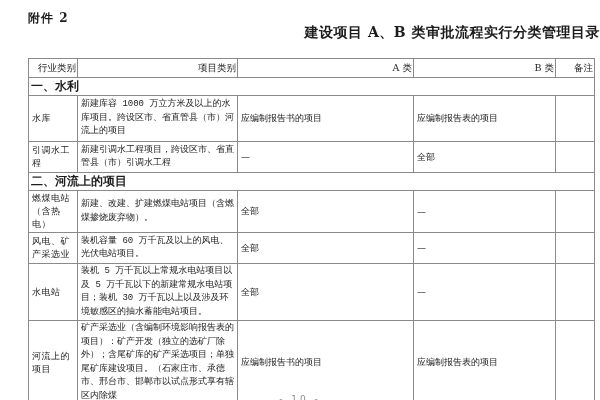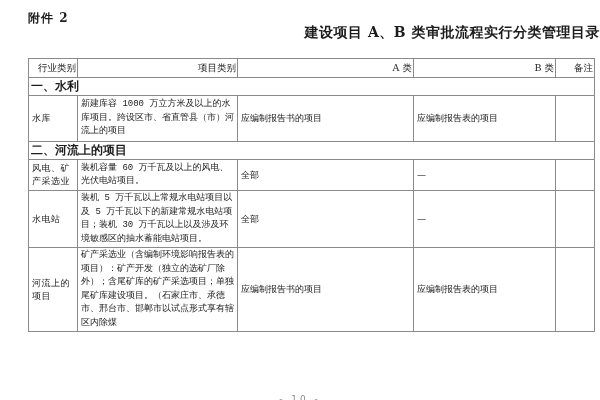--- a/index.html
+++ b/index.html
@@ -92,25 +92,39 @@
     </tr>
 
     <tr class="h-r1">
       <td class="c-ind">水库</td>
       <td class="c-proj">新建库容 1000 万立方米及以上的水库项目。跨设区市、省直管县（市）河流上的项目</td>
       <td class="c-ab">应编制报告书的项目</td>
       <td class="c-ab">应编制报告表的项目</td>
       <td class="c-rem"></td>
     </tr>
 
+    <tr class="h-r2">
+      <td class="c-ind">引调水工程</td>
+      <td class="c-proj">新建引调水工程项目，跨设区市、省直管县（市）引调水工程</td>
+      <td class="c-ab">—</td>
+      <td class="c-ab">全部</td>
+      <td class="c-rem"></td>
+    </tr>
 
     <tr class="h-section">
       <td class="sec" colspan="5">二、河流上的项目</td>
     </tr>
 
+    <tr class="h-r3">
+      <td class="c-ind">燃煤电站（含热电）</td>
+      <td class="c-proj">新建、改建、扩建燃煤电站项目（含燃煤掺烧废弃物）。</td>
+      <td class="c-ab">全部</td>
+      <td class="c-ab">—</td>
+      <td class="c-rem"></td>
+    </tr>
 
     <tr class="h-r4">
       <td class="c-ind">风电、矿产采选业</td>
       <td class="c-proj">装机容量 60 万千瓦及以上的风电、光伏电站项目。</td>
       <td class="c-ab">全部</td>
       <td class="c-ab">—</td>
       <td class="c-rem"></td>
     </tr>
 
     <tr class="h-r5">

